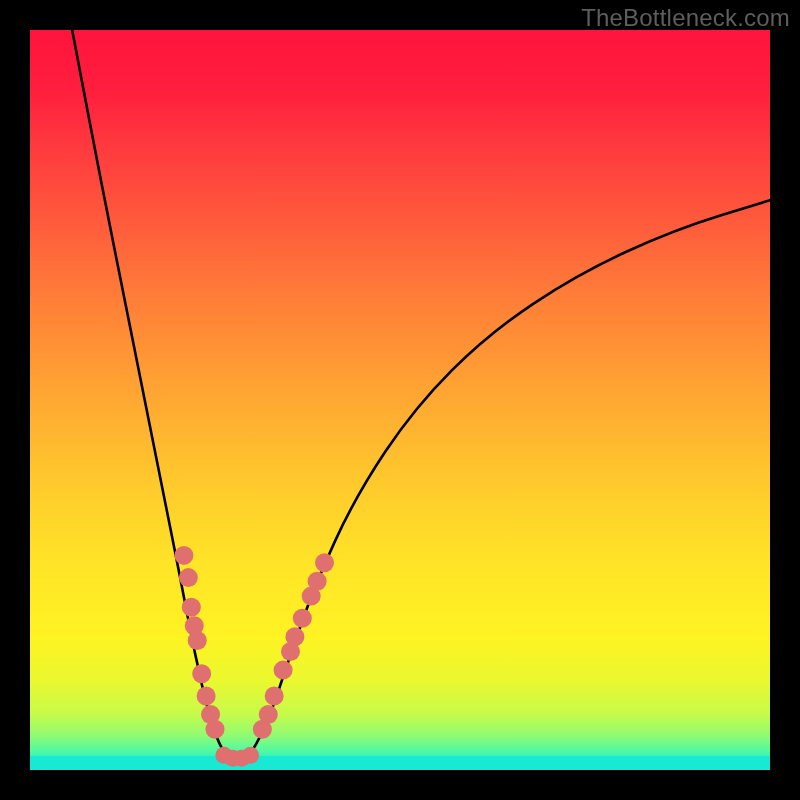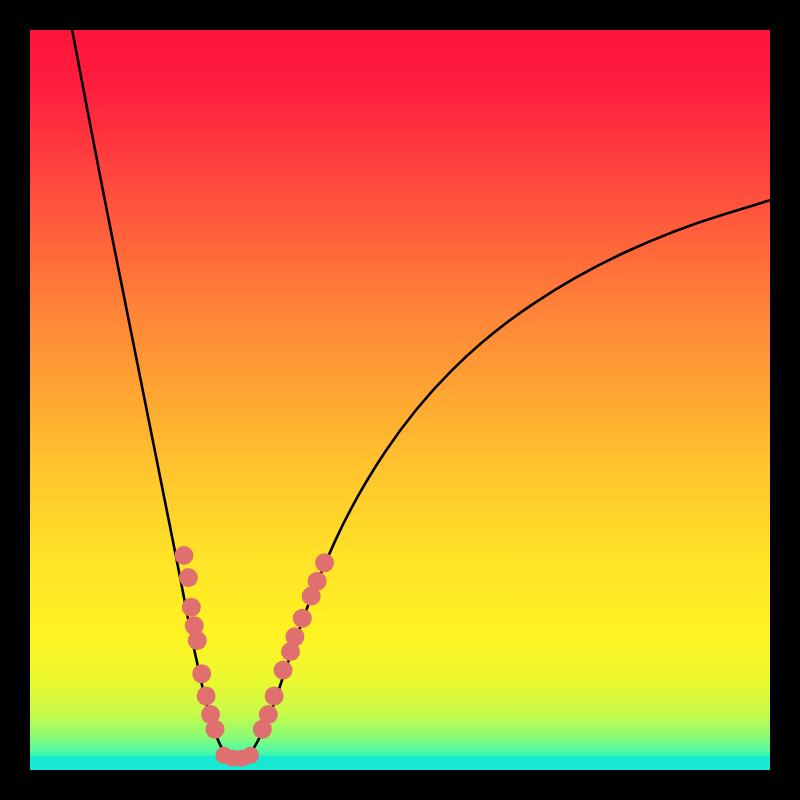--- a/index.html
+++ b/index.html
@@ -68,20 +68,21 @@
     width: 740px;
     height: 740px;
     z-index: 5;
   }
 </style>
 </head>
 <body>
 
 <div class="frame">
 
+  <div class="watermark">TheBottleneck.com</div>
 
   <div class="plot-area"></div>
   <div class="green-band"></div>
 
   <svg class="curve" viewBox="0 0 740 740" preserveAspectRatio="none">
     <path id="curve-path" fill="none" stroke="#000000" stroke-width="2.6" stroke-linecap="round" d="M 42.18 0.00 Q 42.18 0.00 56.24 74.00 Q 70.30 148.00 85.10 222.00 Q 99.90 296.00 114.70 370.00 Q 129.50 444.00 139.86 495.80 Q 150.22 547.60 157.25 584.60 Q 164.28 621.60 172.79 658.60 Q 181.30 695.60 189.81 714.10 Q 198.32 732.60 206.83 732.60 Q 215.34 732.60 226.07 714.10 Q 236.80 695.60 247.90 662.30 Q 259.00 629.00 271.95 592.00 Q 284.90 555.00 305.25 510.60 Q 325.60 466.20 355.20 421.80 Q 384.80 377.40 421.80 340.40 Q 458.80 303.40 503.20 273.80 Q 547.60 244.20 595.70 222.00 Q 643.80 199.80 691.90 185.00 T 740.00 170.20"></path>
     <g id="dots">
         <circle cx="153.92" cy="525.40" r="9.5" fill="#e06f6f" stroke="#c94f4f" stroke-width="0"></circle>
         <circle cx="158.36" cy="547.60" r="9.5" fill="#e06f6f" stroke="#c94f4f" stroke-width="0"></circle>
         <circle cx="161.32" cy="577.20" r="9.5" fill="#e06f6f" stroke="#c94f4f" stroke-width="0"></circle>

